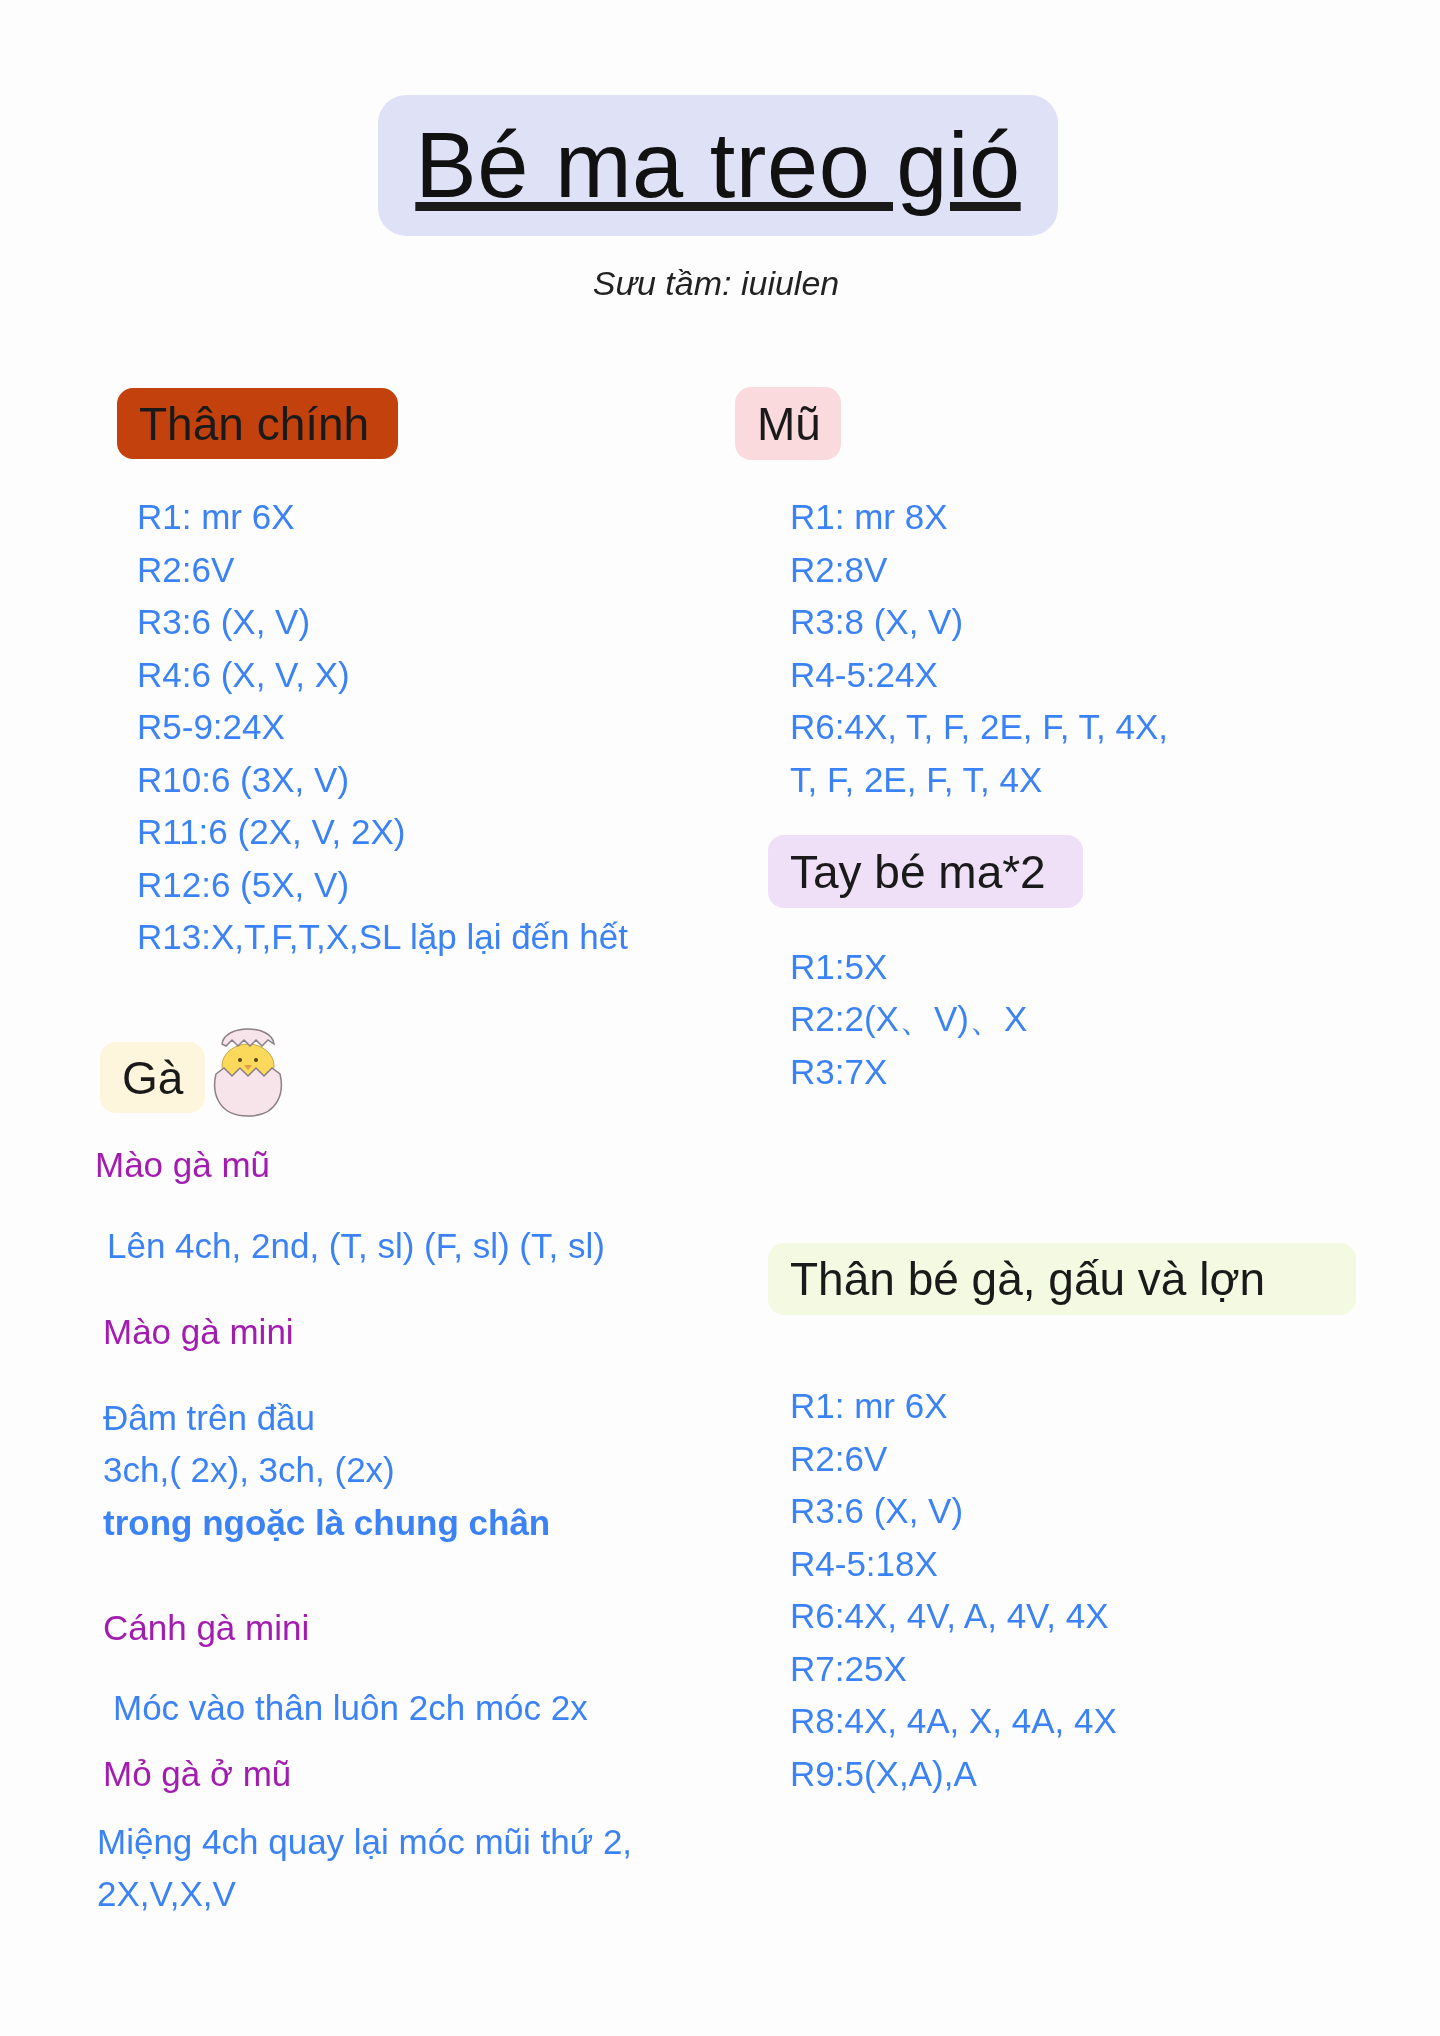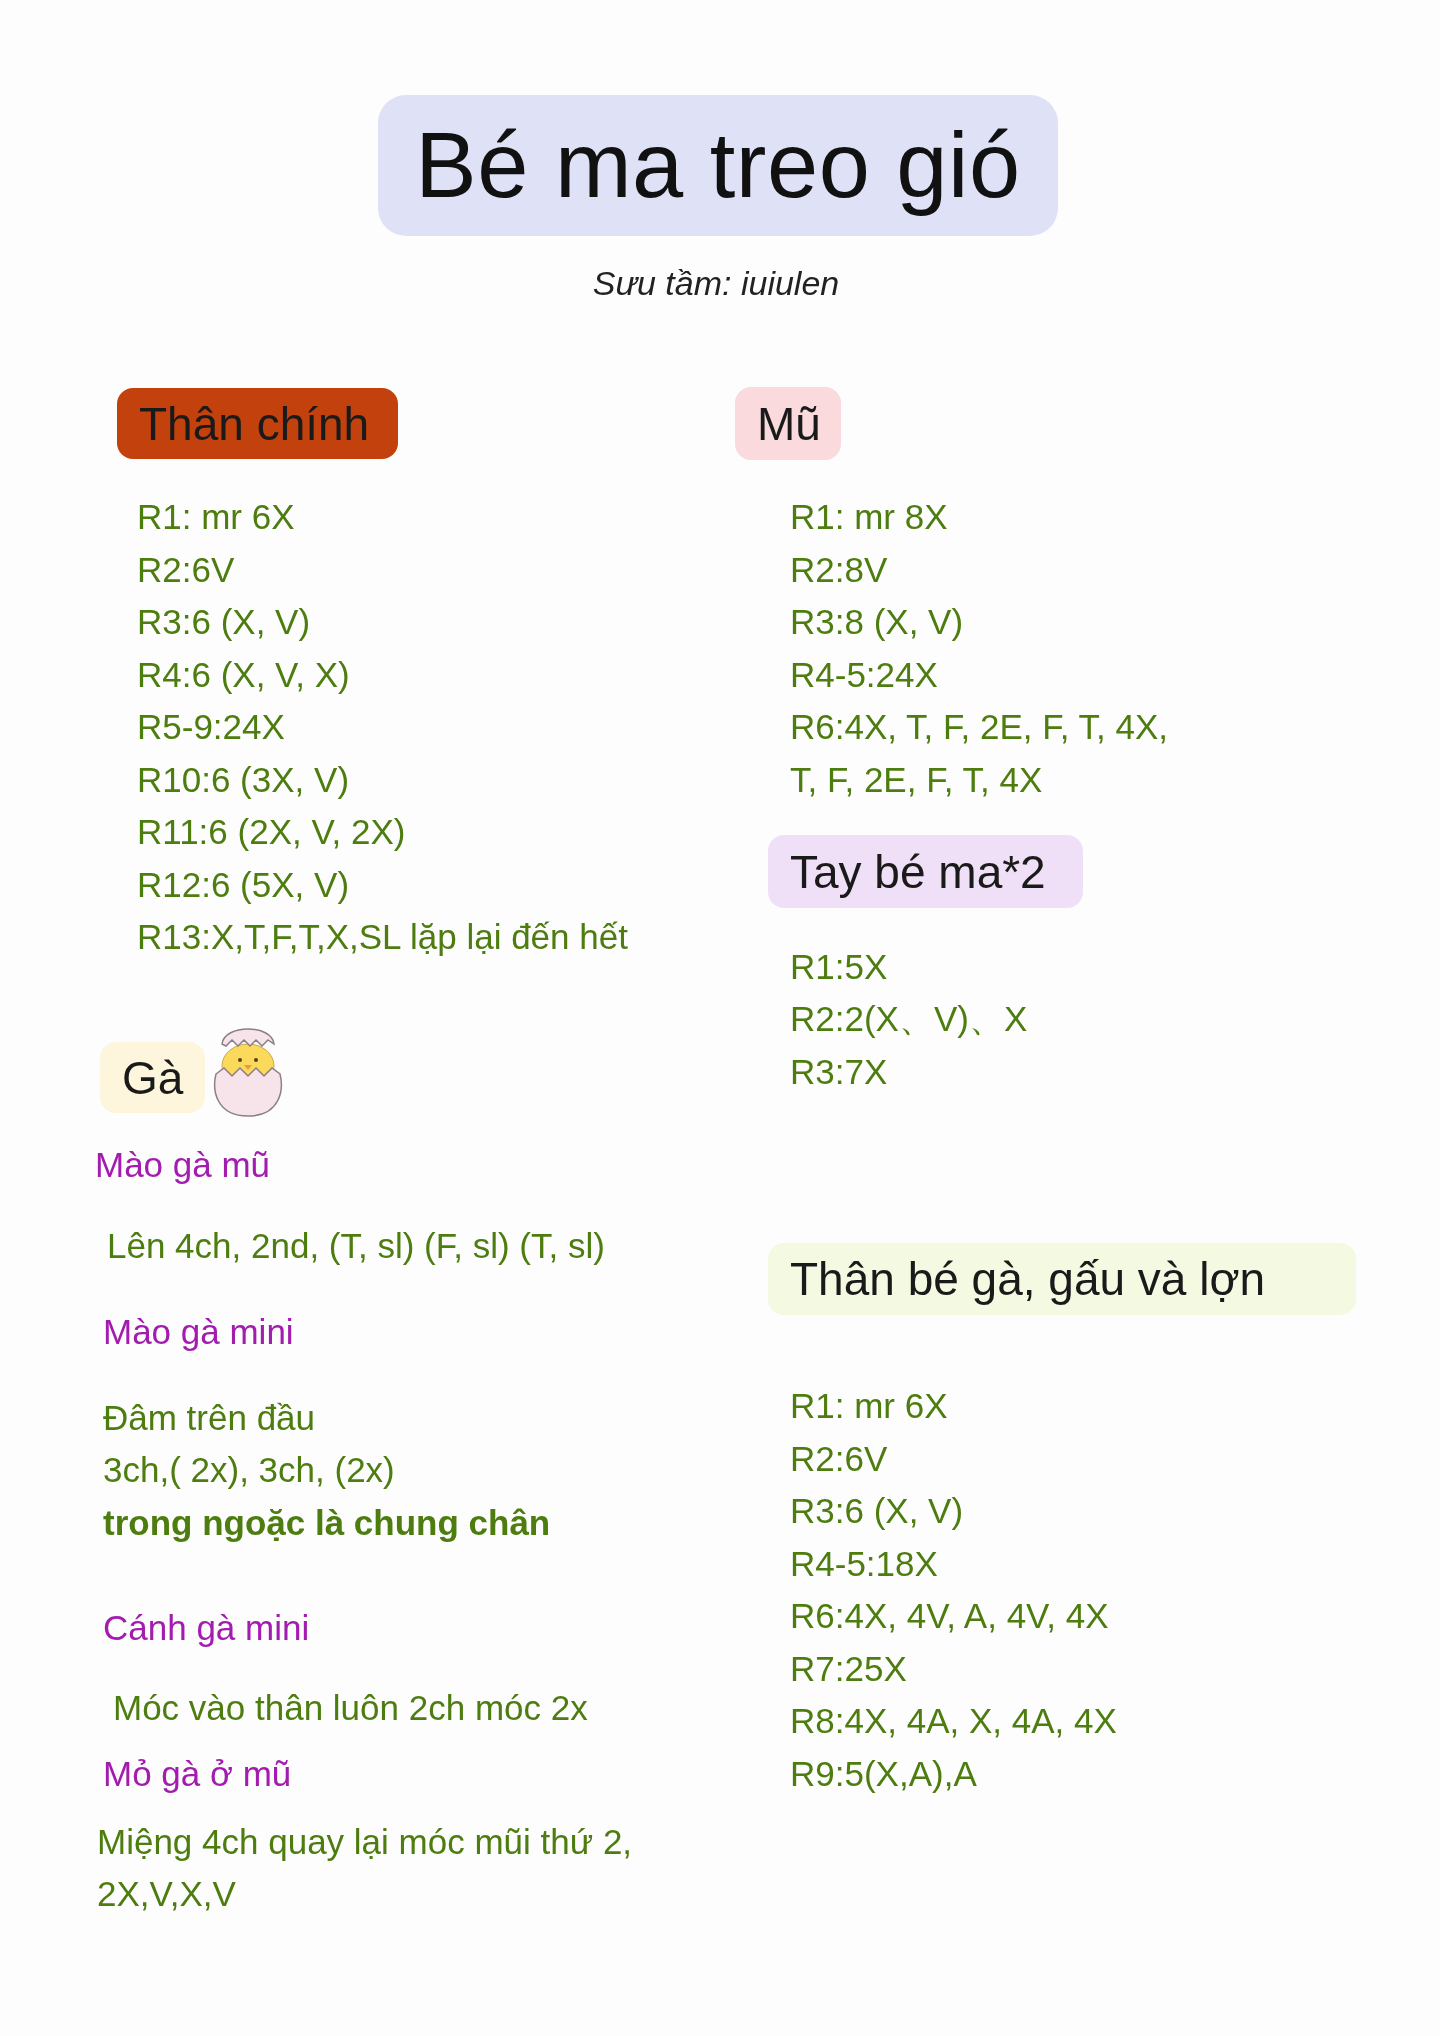--- a/index.html
+++ b/index.html
@@ -6,35 +6,35 @@
   body {
     width:1440px; height:2036px; position:relative; overflow:hidden;
     background:#fdfdfd;
     font-family:"Liberation Sans", sans-serif;
     color:#1a1a1a;
   }
   .abs { position:absolute; white-space:nowrap;font-style:italic; }
   .title-box {
     position:absolute; left:378px; top:95px; width:680px; height:141px;
     background:#dfe1f7; border-radius:28px;
-    display:flex; align-items:center; justify-content:center;
+    display:flex; align-items:center; justify-content:center;text-decoration:underline;
   }
   .title-box span { font-size:92px; color:#111; letter-spacing:0.5px; }
   .subtitle { left:0; width:1432px; text-align:center; top:264px; font-size:34px; color:#222; }
   .badge {
     position:absolute; border-radius:16px;
     display:flex; align-items:center; padding:0 22px; box-sizing:border-box;
     font-size:46px; color:#1a1a1a;
   }
   .b-peach { background:#c2410c; }
   .b-pink { background:#fadadd; }
   .b-lilac { background:#efdff7; }
   .b-cream { background:#fdf6dc; }
   .b-lime { background:#f4f9e2; }
-  .row { position:absolute; white-space:nowrap; font-size:35px; line-height:40px; color:#4d7c0f; }
+  .row { position:absolute; white-space:nowrap; font-size:35px; line-height:40px; color:#3b82f6; }
   .sub { position:absolute; white-space:nowrap; font-size:35px; line-height:40px; color:#a21caf; }
   .icon-egg { position:absolute; left:208px; top:1016px; width:80px; height:104px; }
 </style>
 </head>
 <body>
 
 <div class="title-box">
   <span>Bé ma treo gió</span>
 </div>
 <div class="abs subtitle">Sưu tầm: iuiulen</div>

